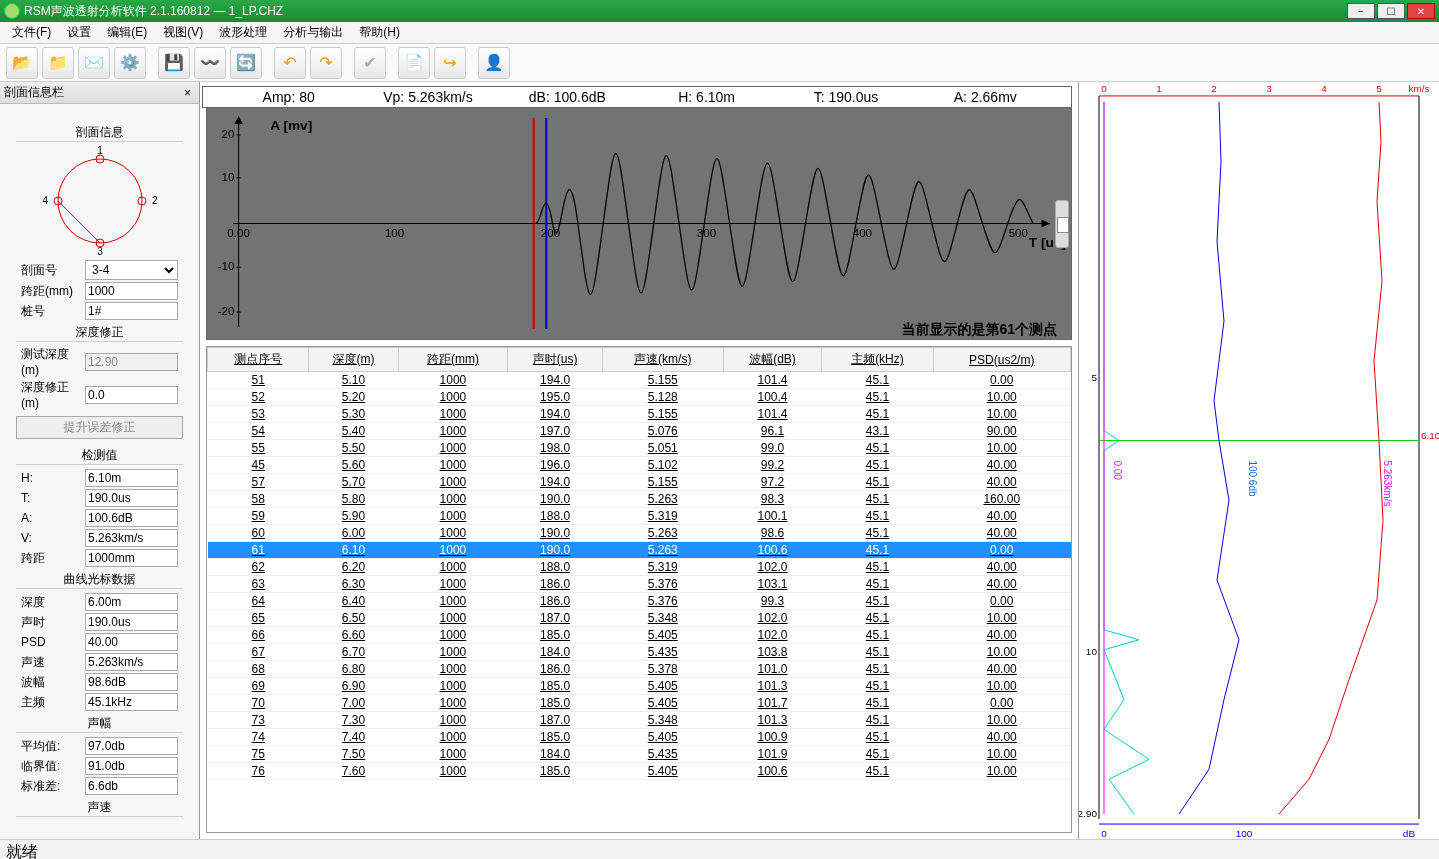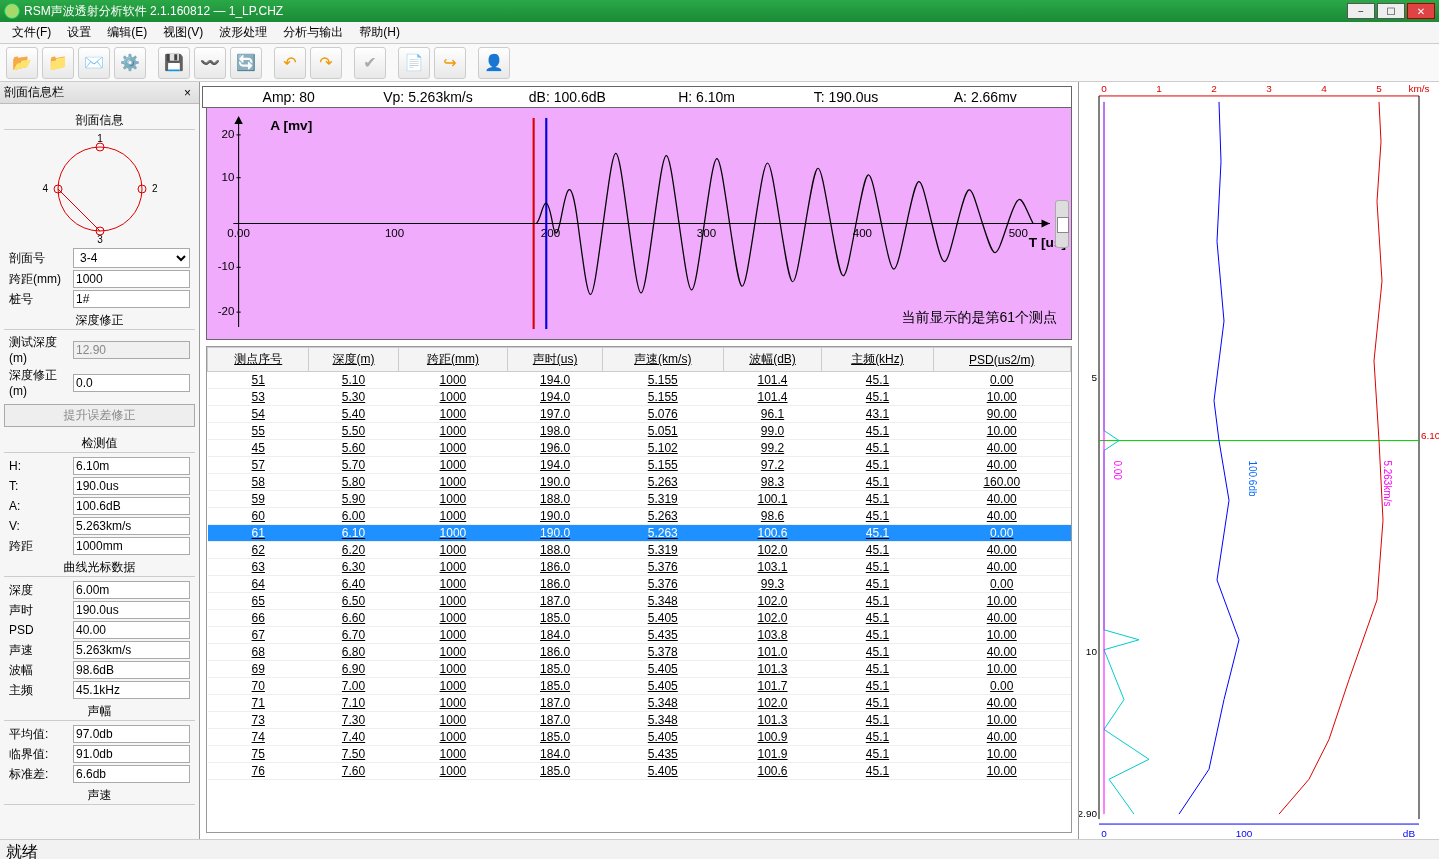--- a/index.html
+++ b/index.html
@@ -16,37 +16,37 @@
 
 .toolbar { height: 38px; background: #f9f9f9; border-bottom: 1px solid #ccc; display: flex; align-items: center; padding: 0 6px; gap: 4px; }
 .tool-btn { width: 32px; height: 32px; border: 1px solid #ccc; border-radius: 3px; background: linear-gradient(#fff,#e8e8e8); display: flex; align-items: center; justify-content: center; cursor: pointer; font-size: 16px; }
 .tool-sep { width: 4px; }
 
 .workspace { display: flex; height: calc(100% - 22px - 22px - 38px - 20px); }
 
 .side-panel { width: 200px; border-right: 1px solid #999; background: #f6f6f6; font-size: 12px; display: flex; flex-direction: column; }
 .side-title { background: linear-gradient(#eee,#ddd); border-bottom: 1px solid #bbb; padding: 2px 4px; display: flex; align-items: center; }
 .side-title .x { margin-left: auto; cursor: pointer; padding: 0 4px; }
-.side-content { flex: 1; overflow-y: auto; padding: 4px; }
+.side-content { flex: 1; overflow-y: auto; padding: 16px; }
 .section-head { text-align: center; font-size: 12px; border-bottom: 1px solid #ccc; margin: 4px 0; font-weight: normal; }
 .cross-diagram { width: 160px; height: 110px; margin: 4px auto; position: relative; }
 .cross-diagram svg { width: 100%; height: 100%; }
 .form-row { display: flex; align-items: center; margin: 2px 5px; }
 .form-row label { width: 64px; }
 .form-row .field { flex: 1; }
 .field input, .field select { width: 100%; font-size: 12px; border: 1px solid #aaa; padding: 1px 2px; background: #fff; }
 .field input[readonly] { background: #f0f0f0; color: #888; }
 .btn-full { width: 100%; margin: 4px 0; padding: 2px; font-size: 12px; background: #eee; border: 1px solid #aaa; color: #888; }
 
 .center-panel { flex: 1; display: flex; flex-direction: column; border-right: 1px solid #999; }
 .wave-header { display: flex; justify-content: space-between; padding: 2px 16px; font-size: 14px; border: 1px solid #666; margin: 4px 6px 0 2px; text-align: center; }
 .wave-header span { flex: 1; }
-.wave-plot { height: 232px; margin: 0 6px 6px 6px; border: 1px solid #666; border-top: none; position: relative; background: #f0abfc; }
+.wave-plot { height: 232px; margin: 0 6px 6px 6px; border: 1px solid #666; border-top: none; position: relative; background: #737373; }
 .wave-plot svg { width: 100%; height: 100%; }
-.wave-caption { position: absolute; right: 14px; bottom: 12px; font-size: 14px; font-weight: normal; }
+.wave-caption { position: absolute; right: 14px; bottom: 0; font-size: 14px; font-weight: bold; }
 .table-wrap { flex: 1; margin: 0 6px 6px 6px; border: 1px solid #999; overflow: auto; background: #fff; position: relative; }
 table { width: 100%; border-collapse: collapse; font-size: 12px; text-decoration: underline; }
 thead th { position: sticky; top: 0; background: #f4f4f4; border: 1px solid #ccc; padding: 3px 0; font-weight: normal; text-align: center; }
 tbody td { border-bottom: 1px solid #eee; padding: 1px 0; text-align: center; }
 tbody tr.selected td { background: #1e90ff; color: #fff; }
 
 .right-panel { width: 360px; background: #fff; position: relative; }
 .right-panel svg { width: 100%; height: 100%; }
 
 .statusbar { height: 28px; background: #f2f2f2; border-top: 1px solid #ccc; font-size: 16px; padding: 2px 6px; }
@@ -284,20 +284,30 @@
               <td>51</td>
               <td>5.10</td>
               <td>1000</td>
               <td>194.0</td>
               <td>5.155</td>
               <td>101.4</td>
               <td>45.1</td>
               <td>0.00</td>
             </tr>
             <tr>
+              <td>52</td>
+              <td>5.20</td>
+              <td>1000</td>
+              <td>195.0</td>
+              <td>5.128</td>
+              <td>100.4</td>
+              <td>45.1</td>
+              <td>10.00</td>
+            </tr>
+            <tr>
               <td>53</td>
               <td>5.30</td>
               <td>1000</td>
               <td>194.0</td>
               <td>5.155</td>
               <td>101.4</td>
               <td>45.1</td>
               <td>10.00</td>
             </tr>
             <tr>
@@ -462,30 +472,20 @@
             </tr>
             <tr>
               <td>70</td>
               <td>7.00</td>
               <td>1000</td>
               <td>185.0</td>
               <td>5.405</td>
               <td>101.7</td>
               <td>45.1</td>
               <td>0.00</td>
-            </tr>
-            <tr>
-              <td>71</td>
-              <td>7.10</td>
-              <td>1000</td>
-              <td>187.0</td>
-              <td>5.348</td>
-              <td>102.0</td>
-              <td>45.1</td>
-              <td>40.00</td>
             </tr>
             <tr>
               <td>73</td>
               <td>7.30</td>
               <td>1000</td>
               <td>187.0</td>
               <td>5.348</td>
               <td>101.3</td>
               <td>45.1</td>
               <td>10.00</td>

